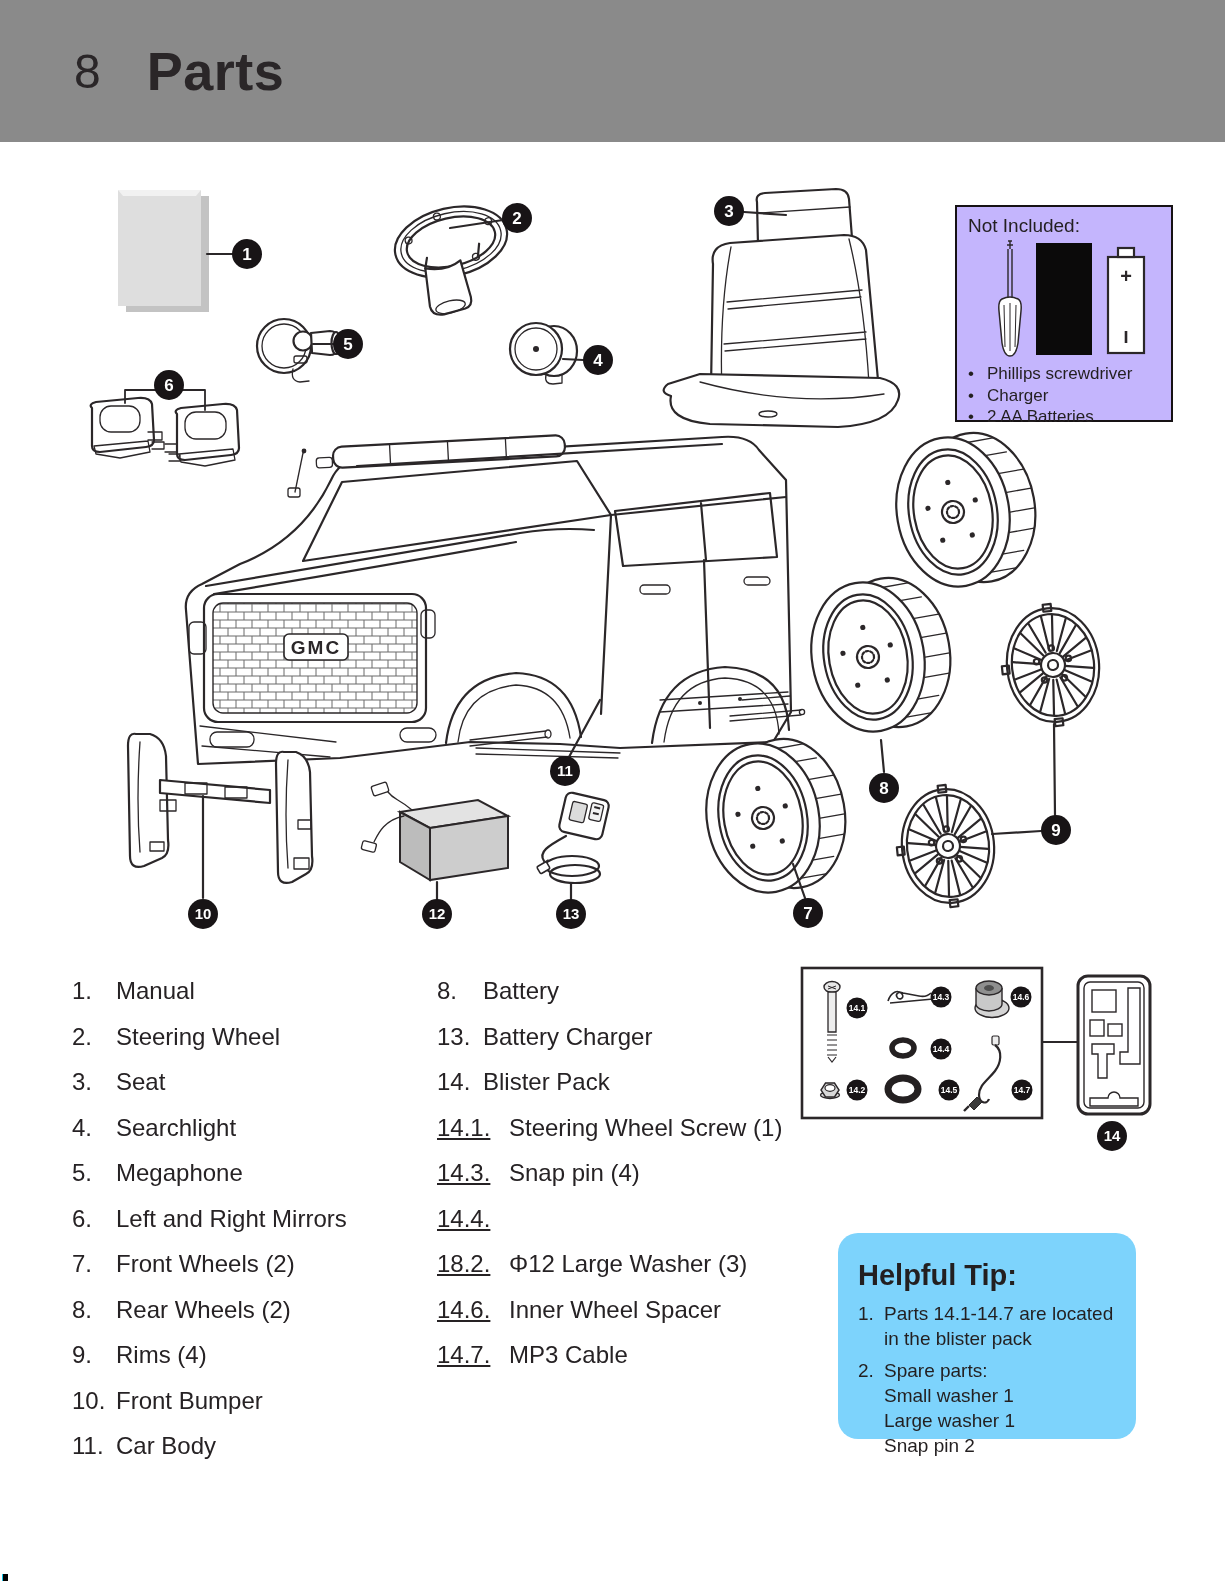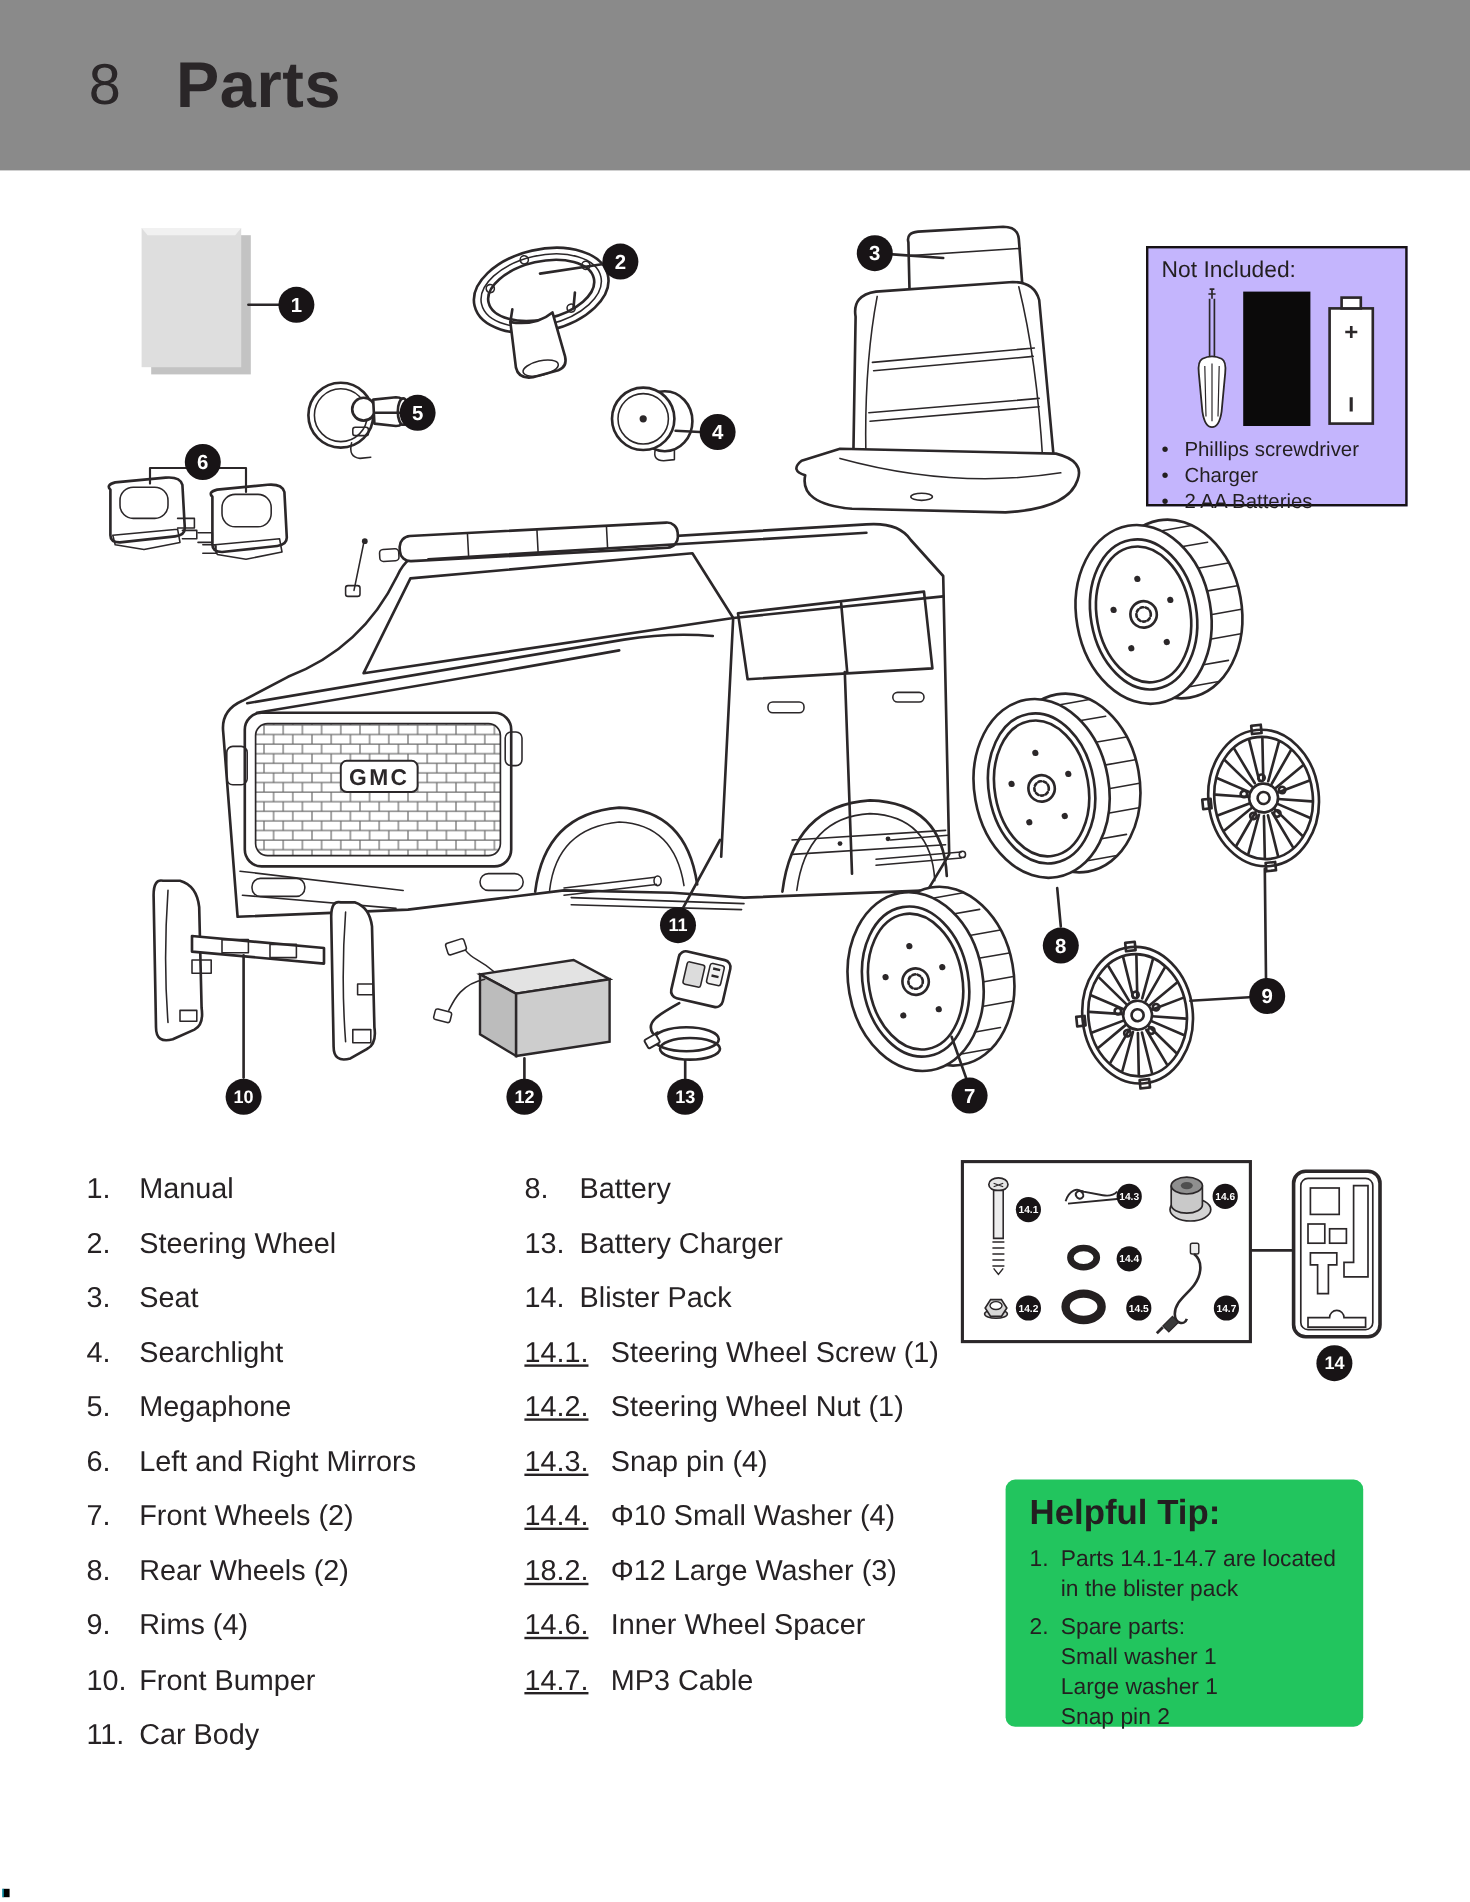--- a/index.html
+++ b/index.html
@@ -30,22 +30,22 @@
   
   .plist{position:absolute;top:968px;font-size:24px;line-height:45.5px;color:#262224;}
   .plist .row{display:flex;}
   #list-left{left:72px;width:370px;}
   #list-right{left:437px;width:420px;}
   .nw{width:44px;flex:none;}
   .nw2{width:46px;flex:none;}
   .nw3{width:72px;flex:none;text-decoration:underline;}
 
   
-  .tip{position:absolute;left:838px;top:1233px;width:298px;height:206px;background:#22c55e;
-    border-radius:8px;box-sizing:border-box;padding:10px 14px 0 20px;}
+  .tip{position:absolute;left:838px;top:1233px;width:298px;height:206px;background:#7dd3fc;
+    border-radius:20px;box-sizing:border-box;padding:24px 14px 0 20px;}
   .tip-title{font-size:29px;font-weight:bold;margin:2px 0 9px 0;}
   .trow{display:flex;font-size:19px;line-height:25px;margin-bottom:7px;}
   .tnum{width:26px;flex:none;}
   .tline{margin-top:3px;}
 
   
   .ni{position:absolute;left:955px;top:205px;width:218px;height:217px;border:2.5px solid #161214;
     box-sizing:border-box;padding:8px 8px 0 11px;background:#c4b5fd;}
   .ni-title{font-size:19px;margin:0 0 2px 0;}
   .ni-icons{margin-left:6px;}
@@ -491,30 +491,25 @@
     </div>
   <div class="row">
       <span class="nw2">14.</span>
       <span>Blister Pack</span>
     </div>
   <div class="row">
       <span class="nw3">14.1.</span>
       <span>Steering Wheel Screw (1)</span>
     </div>
   <div class="row">
-      <span class="nw3">14.2.</span>
-      <span>Steering Wheel Nut (1)</span>
-    </div>
-  <div class="row">
       <span class="nw3">14.3.</span>
       <span>Snap pin (4)</span>
     </div>
   <div class="row">
       <span class="nw3">14.4.</span>
-      <span>Φ10 Small Washer (4)</span>
     </div>
   <div class="row">
       <span class="nw3">18.2.</span>
       <span>Φ12 Large Washer (3)</span>
     </div>
   <div class="row">
       <span class="nw3">14.6.</span>
       <span>Inner Wheel Spacer</span>
     </div>
   <div class="row">

